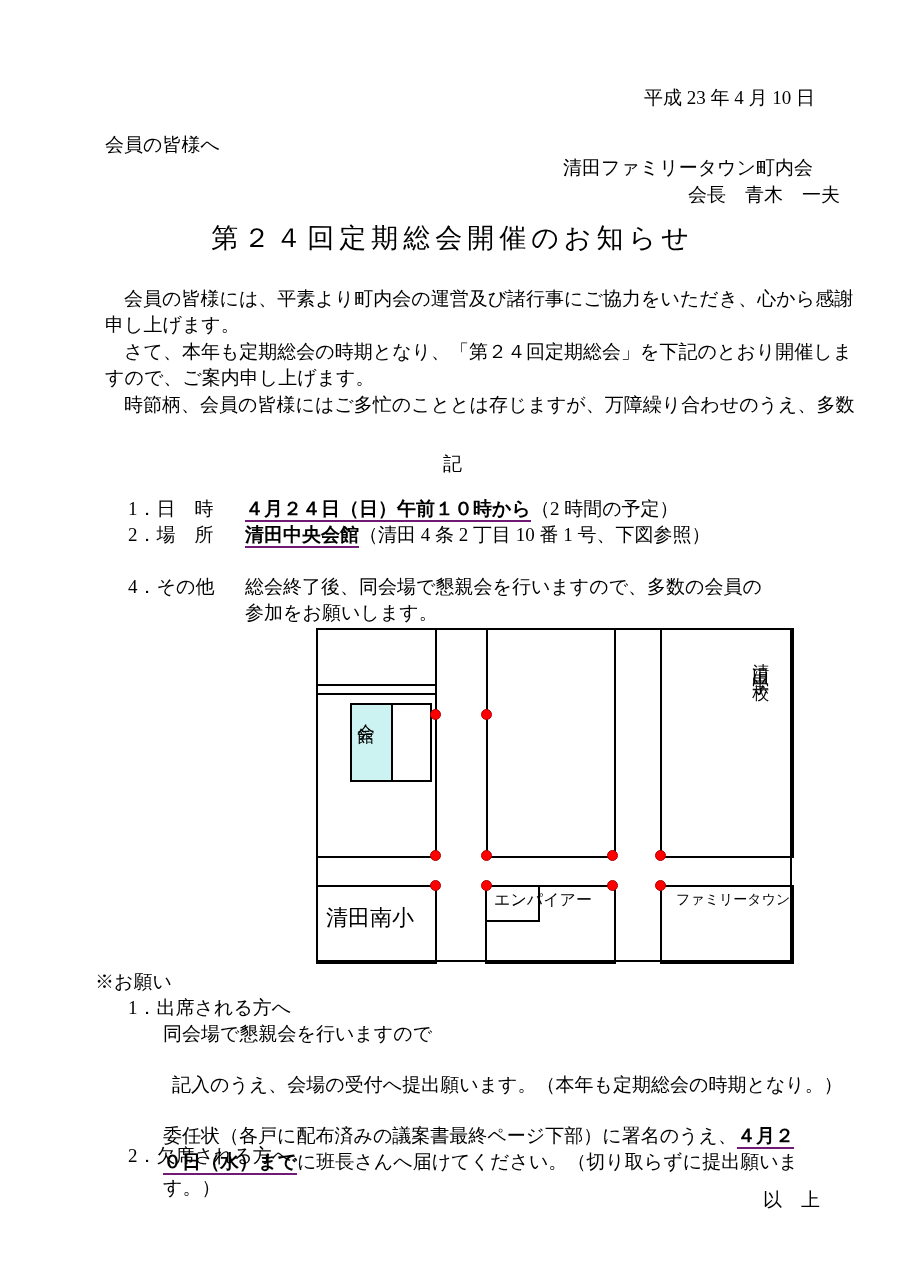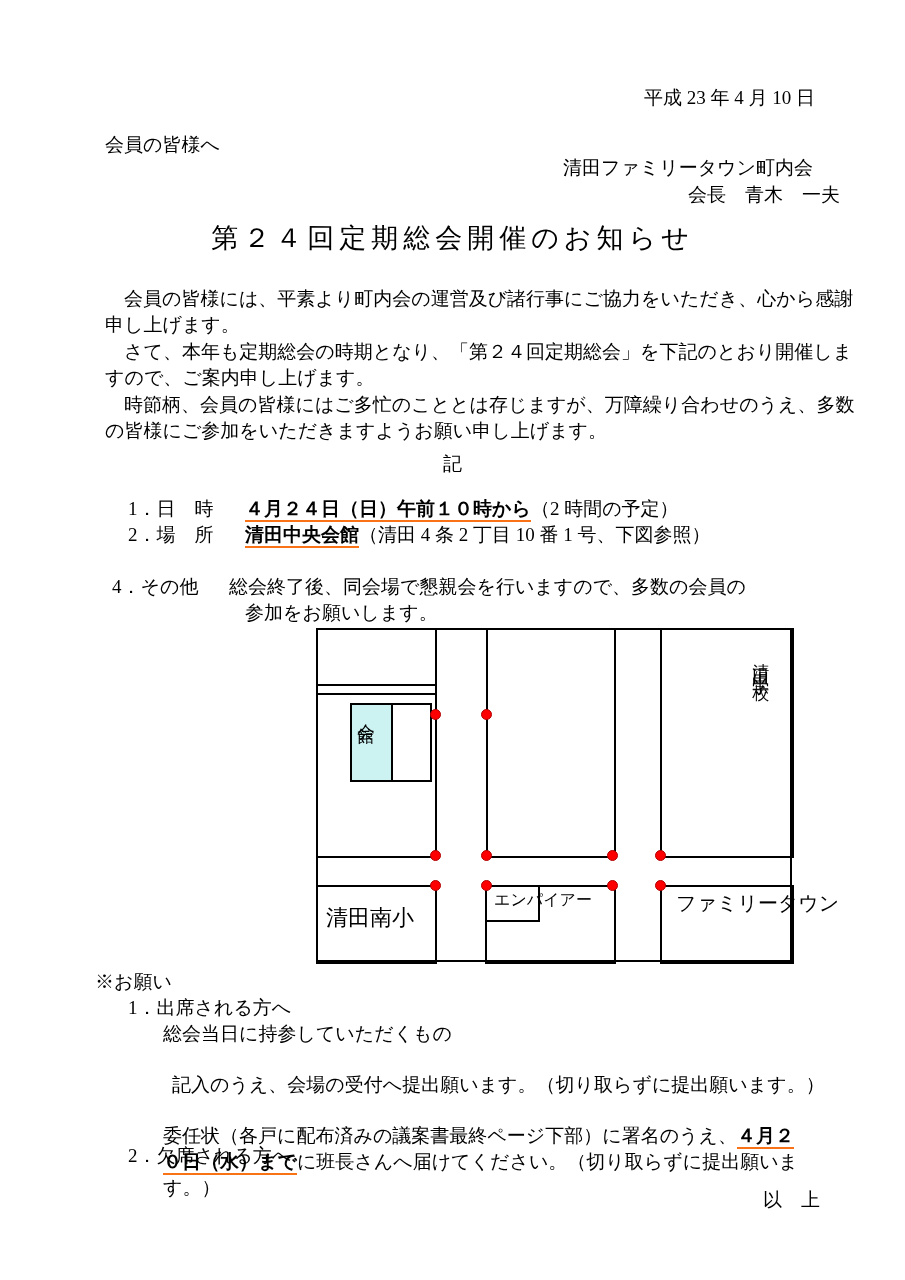--- a/index.html
+++ b/index.html
@@ -1,20 +1,20 @@
 <!DOCTYPE html>
 <html><head>
 <meta charset="utf-8">
 <style>
   html,body{margin:0;padding:0;background:#e8e8e8;}
   .page{position:relative;width:905px;height:1280px;background:#ffffff;overflow:hidden;
         font-family:"Liberation Serif","DejaVu Serif",serif;color:#000;}
   .t{position:absolute;white-space:pre;font-size:19px;line-height:24px;}
   .gb{font-family:"Liberation Sans","DejaVu Sans",sans-serif;font-weight:bold;}
-  .ul{border-bottom:2px solid #f97316;padding-bottom:1px;margin-top:30px;}
+  .ul{border-bottom:2px solid #701a75;padding-bottom:1px;margin-top:30px;}
   .lab{display:inline-block;width:117px;}
   .title{left:0;width:100%;text-align:center;font-size:27px;letter-spacing:5px;
          font-family:"Liberation Sans","DejaVu Sans",sans-serif;font-weight:500;}
   .center{left:0;width:100%;text-align:center;}
   
   .map{position:absolute;left:316px;top:628px;width:476px;height:334px;
        border:2px solid #000;box-sizing:border-box;background:#fff;}
   .map *{position:absolute;box-sizing:border-box;}
   .blk{border:2px solid #000;background:transparent;}
   .mline{background:#000;}
@@ -32,26 +32,25 @@
   <div class="t" style="top:156px;right:92px">清田ファミリータウン町内会</div>
   <div class="t" style="top:183px;right:65px">会長　青木　一夫</div>
 
   <div class="t title" style="top:226px">第２４回定期総会開催のお知らせ</div>
 
   <div class="t" style="left:105px;top:287px">　会員の皆様には、平素より町内会の運営及び諸行事にご協力をいただき、心から感謝</div>
   <div class="t" style="left:105px;top:313px">申し上げます。</div>
   <div class="t" style="left:105px;top:340px">　さて、本年も定期総会の時期となり、「第２４回定期総会」を下記のとおり開催しま</div>
   <div class="t" style="left:105px;top:366px">すので、ご案内申し上げます。</div>
   <div class="t" style="left:105px;top:393px">　時節柄、会員の皆様にはご多忙のこととは存じますが、万障繰り合わせのうえ、多数</div>
-  <div class="t" style="left:105px;top:419px">の皆様にご参加をいただきますようお願い申し上げます。</div>
   <div class="t center" style="top:452px">記</div>
 
   <div class="t" style="left:128px;top:497px"><span class="lab">1．日　時</span><span class="gb ul">４月２４日（日）午前１０時から</span><span>（2 時間の予定）</span></div>
   <div class="t" style="left:128px;top:523px"><span class="lab">2．場　所</span><span class="gb ul">清田中央会館</span><span>（清田 4 条 2 丁目 10 番 1 号、下図参照）</span></div>
-  <div class="t" style="left:112px;top:575px"><span class="lab">4．その他</span><span>総会終了後、同会場で懇親会を行いますので、多数の会員の</span></div>
+  <div class="t" style="left:128px;top:575px"><span class="lab">4．その他</span><span>総会終了後、同会場で懇親会を行いますので、多数の会員の</span></div>
   <div class="t" style="left:245px;top:601px">参加をお願いします。</div>
 
   <div class="map">
 
     <div class="blk" style="left:-2px;top:-2px;width:121px;height:230px"></div>
     <div class="blk" style="left:168px;top:-2px;width:130px;height:230px"></div>
     <div class="blk" style="left:342px;top:-2px;width:134px;height:230px"></div>
 
     <div class="blk" style="left:-2px;top:255px;width:121px;height:79px"></div>
     <div class="blk" style="left:167px;top:255px;width:131px;height:79px"></div>
@@ -72,27 +71,27 @@
     <div class="dot" style="left:337px;top:220px"></div>
     <div class="dot" style="left:112px;top:250px"></div>
     <div class="dot" style="left:163px;top:250px"></div>
     <div class="dot" style="left:289px;top:250px"></div>
     <div class="dot" style="left:337px;top:250px"></div>
 
     <div class="mlabel vert" style="left:37px;top:80px;height:60px;font-size:17px;letter-spacing:4px">会館</div>
     <div class="mlabel vert" style="left:432px;top:20px;height:120px;font-size:17px;letter-spacing:5px">清田中学校</div>
     <div class="mlabel" style="left:8px;top:274px;font-size:22px">清田南小</div>
     <div class="mlabel" style="left:176px;top:260px;font-size:16px">エンパイアー</div>
-    <div class="mlabel" style="left:358px;top:261px;font-size:20px">ファミリータウン</div>
+    <div class="mlabel" style="left:358px;top:261px;font-size:14px">ファミリータウン</div>
   </div>
 
   <div class="t" style="left:95px;top:970px">※お願い</div>
   <div class="t" style="left:128px;top:996px">1．出席される方へ</div>
-  <div class="t" style="left:163px;top:1022px">総会当日に持参していただくもの</div>
-  <div class="t" style="left:172px;top:1073px">記入のうえ、会場の受付へ提出願います。（切り取らずに提出願います。）</div>
+  <div class="t" style="left:163px;top:1022px">同会場で懇親会を行いますので</div>
+  <div class="t" style="left:172px;top:1073px">記入のうえ、会場の受付へ提出願います。（本年も定期総会の時期となり。）</div>
   <div class="t" style="left:128px;top:1144px">2．欠席される方へ</div>
   <div class="t" style="left:163px;top:1124px"><span>委任状（各戸に配布済みの議案書最終ページ下部）に署名のうえ、</span><span class="gb ul">４月２</span></div>
   <div class="t" style="left:163px;top:1150px"><span class="gb ul">０日（水）まで</span><span>に班長さんへ届けてください。（切り取らずに提出願いま</span></div>
   <div class="t" style="left:163px;top:1176px">す。）</div>
 
   <div class="t" style="top:1188px;right:85px">以　上</div>
 
 </div>
 
 </body></html>

